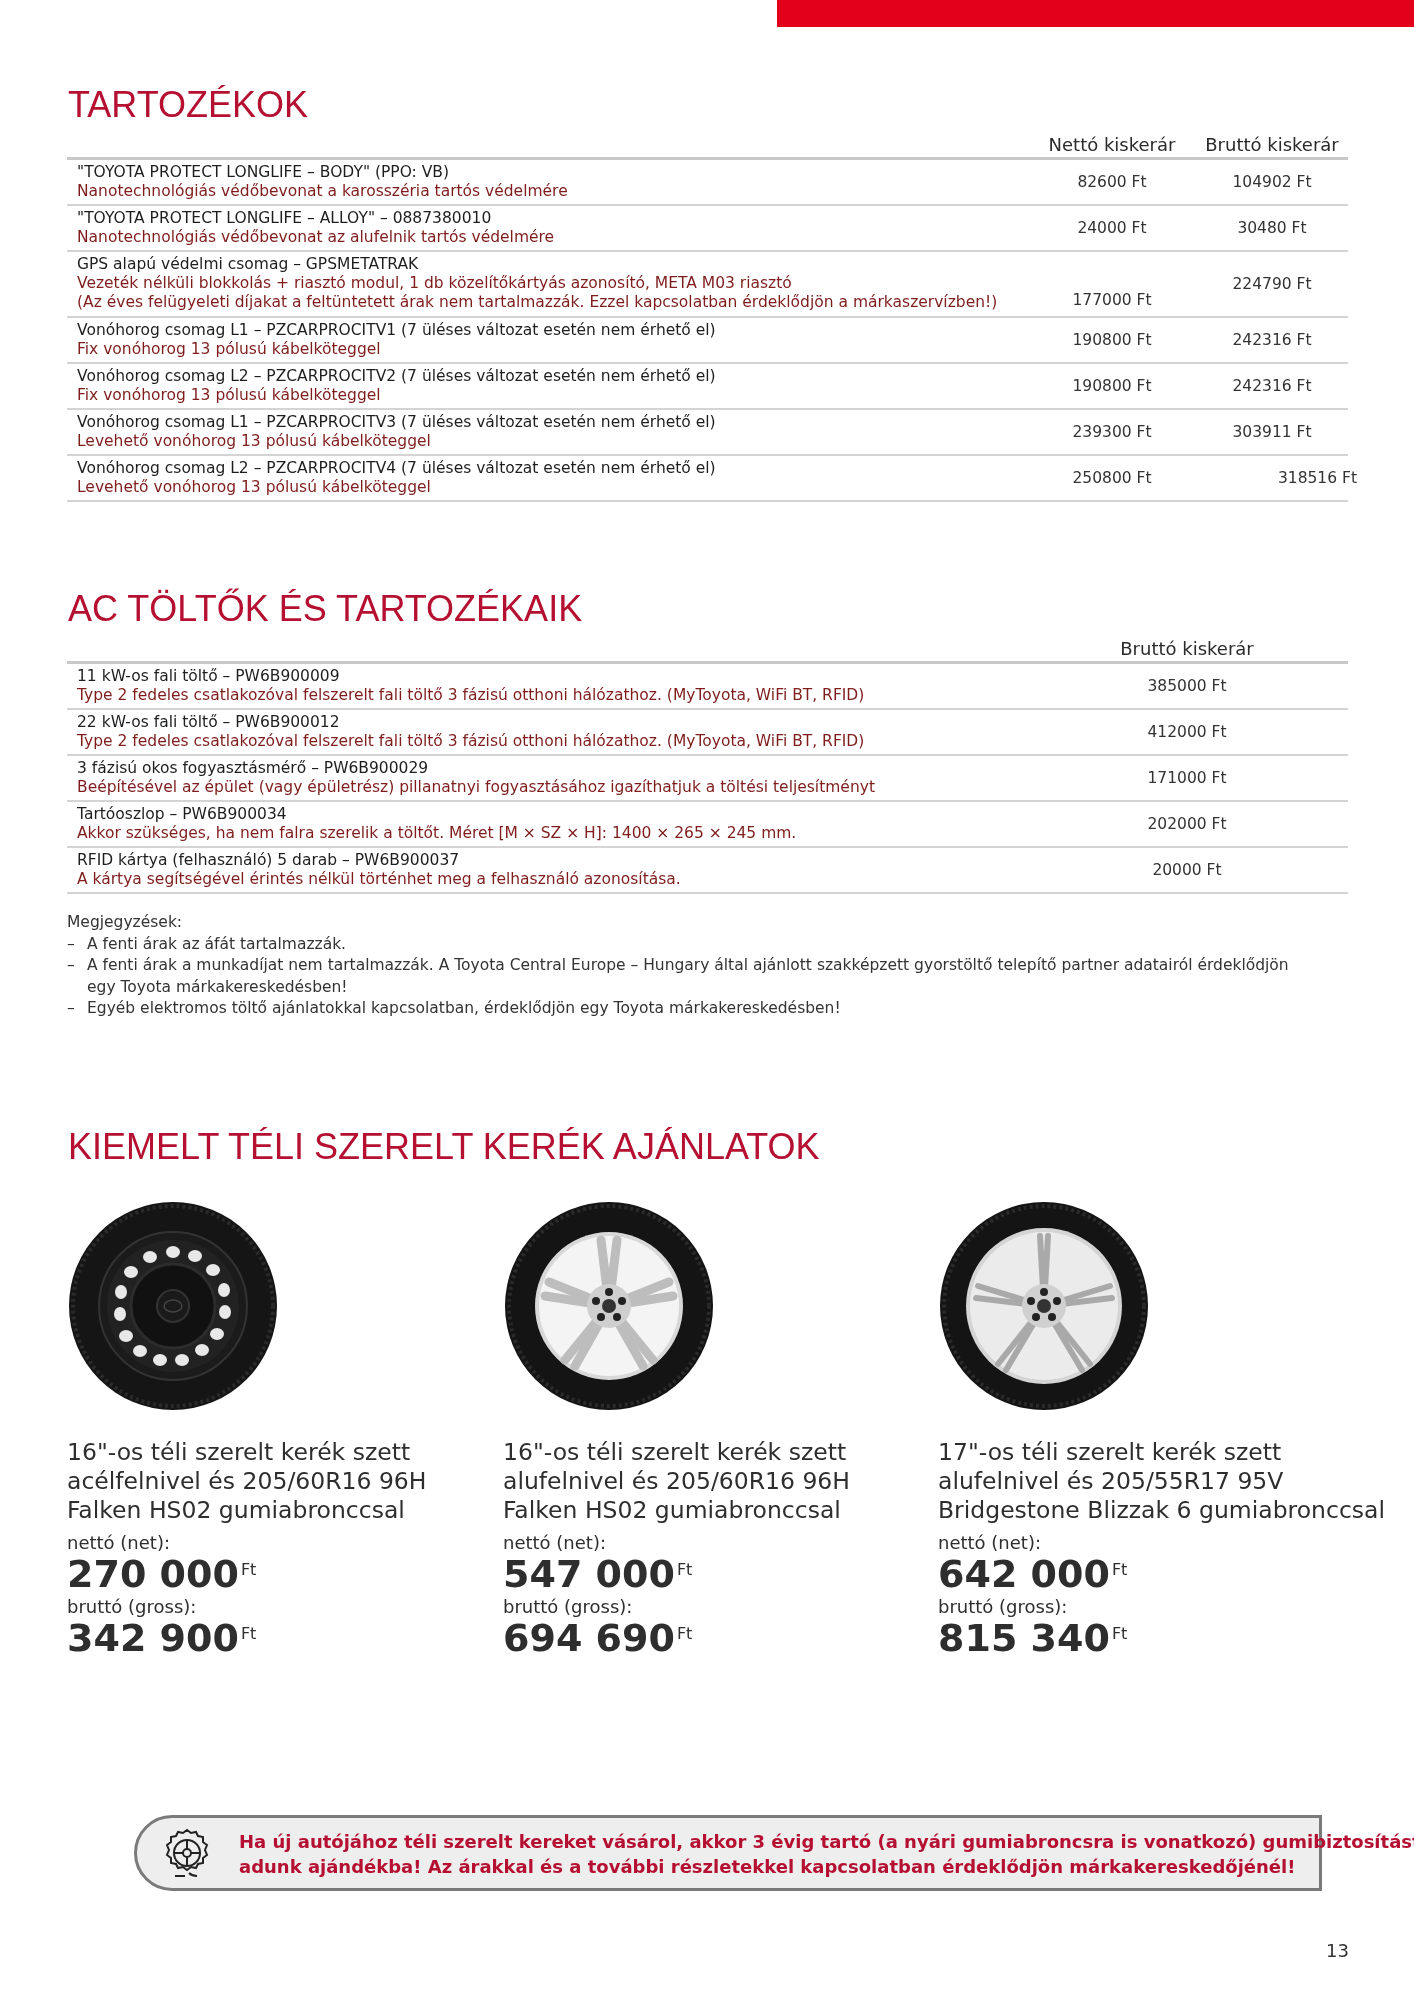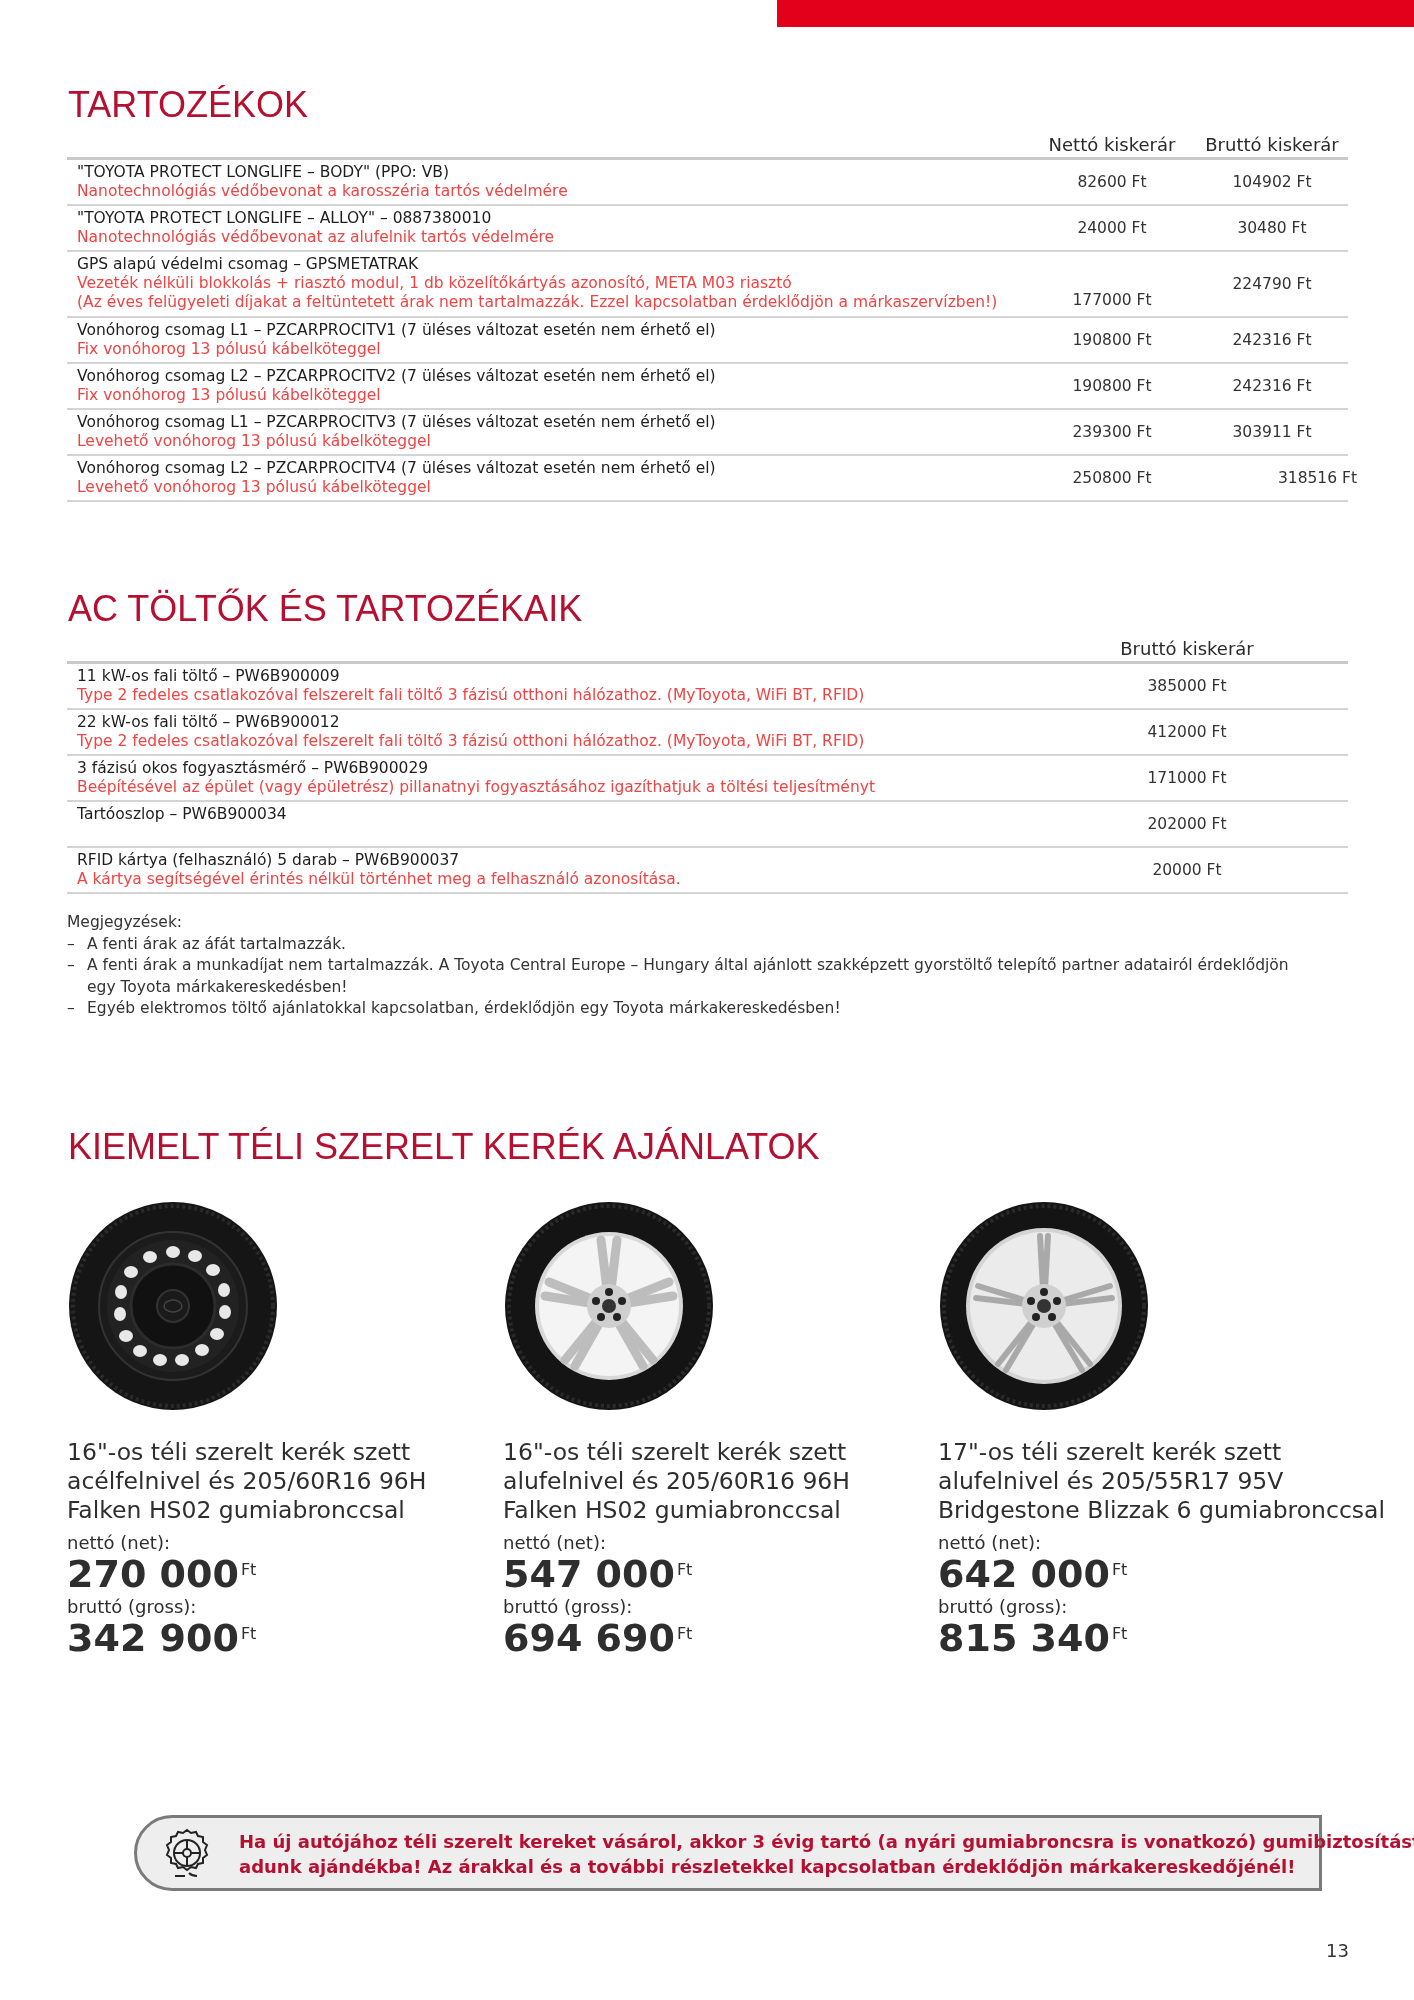--- a/index.html
+++ b/index.html
@@ -8,21 +8,21 @@
 
   .top-bar { position: absolute; top: 0; left: 777px; width: 637px; height: 27px; background: #e2001a; }
 
   .section-title { position: absolute; left: 68px; font-family: "Liberation Sans", sans-serif; font-size: 36px; color: #b51031; letter-spacing: 0px; font-weight: normal; }
 
   .tbl { position: absolute; left: 67px; width: 1281px; }
   .tbl-head { position: relative; height: 26px; border-bottom: 3px solid #c8c8c8; }
   .tbl-head .col-h { position: absolute; top: 0; font-size: 18px; color: #2b2b2b; text-align: center; }
   .tbl-row { position: relative; border-bottom: 2px solid #d4d4d4; padding: 3px 10px 3px 10px; }
   .tbl-row .r-title { font-size: 15.5px; color: #1e1e1e; line-height: 19px; white-space: nowrap; }
-  .tbl-row .r-desc { font-size: 15.5px; color: #ef4444; line-height: 19px; white-space: nowrap; }
+  .tbl-row .r-desc { font-size: 15.5px; color: #7f1d1d; line-height: 19px; white-space: nowrap; }
   .tbl-row .price { position: absolute; top: 50%; transform: translateY(-50%); font-size: 15.5px; color: #333; text-align: center; white-space: nowrap; }
 
   .notes { position: absolute; left: 67px; top: 912px; width: 1290px; font-size: 15.5px; color: #333; line-height: 21.5px; }
   .notes .n-item { position: relative; padding-left: 20px; }
   .notes .n-item .dash { position: absolute; left: 0; top: 0; }
 
   .wheel-card { position: absolute; top: 1200px; width: 420px; }
   .wheel-img { width: 212px; height: 212px; display: block; }
   .wheel-desc { margin-top: 26px; font-size: 23.5px; line-height: 29px; color: #2e2e2e; white-space: nowrap; }
   .wheel-label { margin-top: 8px; font-size: 18px; color: #2e2e2e; line-height: 20px; }
@@ -110,20 +110,21 @@
     <div class="r-desc">Type 2 fedeles csatlakozóval felszerelt fali töltő 3 fázisú otthoni hálózathoz. (MyToyota, WiFi BT, RFID)</div>
     <span class="price" style="left:1025px;width:190px;">412000 Ft</span>
   </div>
   <div class="tbl-row" style="height:46px;">
     <div class="r-title">3 fázisú okos fogyasztásmérő – PW6B900029</div>
     <div class="r-desc">Beépítésével az épület (vagy épületrész) pillanatnyi fogyasztásához igazíthatjuk a töltési teljesítményt</div>
     <span class="price" style="left:1025px;width:190px;">171000 Ft</span>
   </div>
   <div class="tbl-row" style="height:46px;">
     <div class="r-title">Tartóoszlop – PW6B900034</div>
+    <div class="r-desc">Akkor szükséges, ha nem falra szerelik a töltőt. Méret [M × SZ × H]: 1400 × 265 × 245 mm.</div>
     <span class="price" style="left:1025px;width:190px;">202000 Ft</span>
   </div>
   <div class="tbl-row" style="height:46px;">
     <div class="r-title">RFID kártya (felhasználó) 5 darab – PW6B900037</div>
     <div class="r-desc">A kártya segítségével érintés nélkül történhet meg a felhasználó azonosítása.</div>
     <span class="price" style="left:1025px;width:190px;">20000 Ft</span>
   </div>
 </div>
 
 <div class="notes">

